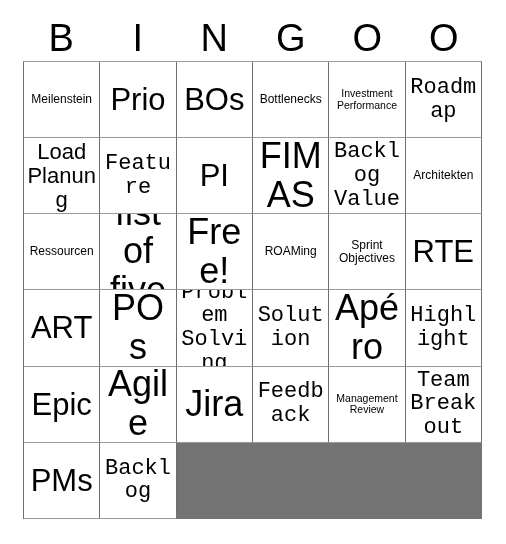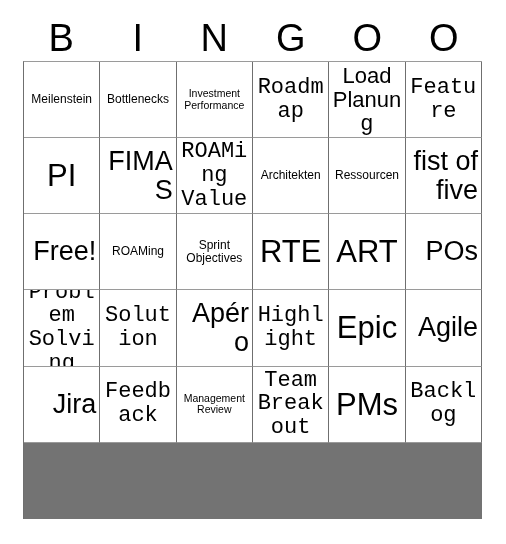--- a/index.html
+++ b/index.html
@@ -67,21 +67,21 @@
     overflow: hidden;
   }
   .cell span {
     display: block;
     width: 100%;
     line-height: 1.08;
     word-wrap: break-word;
   }
   
   .fs-xxl span { font-size: 31px; }
-  .fs-xl  span { font-size: 27px; text-align: right; }
+  .fs-xl  span { font-size: 36px; }
   .fs-l   span { font-size: 22px; }
   .fs-m   span { font-size: 22px; font-family: Liberation Mono, monospace; }
   .fs-s   span { font-size: 12px; }
   .fs-xs  span { font-size: 10.5px; }
 </style>
 </head>
 <body>
 
 <div class="card">
 
@@ -91,20 +91,26 @@
       <div class="header-cell">N</div>
       <div class="header-cell">G</div>
       <div class="header-cell">O</div>
       <div class="header-cell">O</div>
     </div>
 
   <div class="grid">
       <div class="cell fs-s">
         <span>Meilenstein</span>
       </div>
+      <div class="cell fs-xxl">
+        <span>Prio</span>
+      </div>
+      <div class="cell fs-xxl">
+        <span>BOs</span>
+      </div>
       <div class="cell fs-s">
         <span>Bottlenecks</span>
       </div>
       <div class="cell fs-xs">
         <span>Investment Performance</span>
       </div>
       <div class="cell fs-m">
         <span>Roadmap</span>
       </div>
       <div class="cell fs-l">
@@ -113,21 +119,21 @@
       <div class="cell fs-m">
         <span>Feature</span>
       </div>
       <div class="cell fs-xxl">
         <span>PI</span>
       </div>
       <div class="cell fs-xl">
         <span>FIMAS</span>
       </div>
       <div class="cell fs-m">
-        <span>ROAMing Value</span>
+        <span>Backlog Value</span>
       </div>
       <div class="cell fs-s">
         <span>Architekten</span>
       </div>
       <div class="cell fs-s">
         <span>Ressourcen</span>
       </div>
       <div class="cell fs-xl">
         <span>fist of five</span>
       </div>

